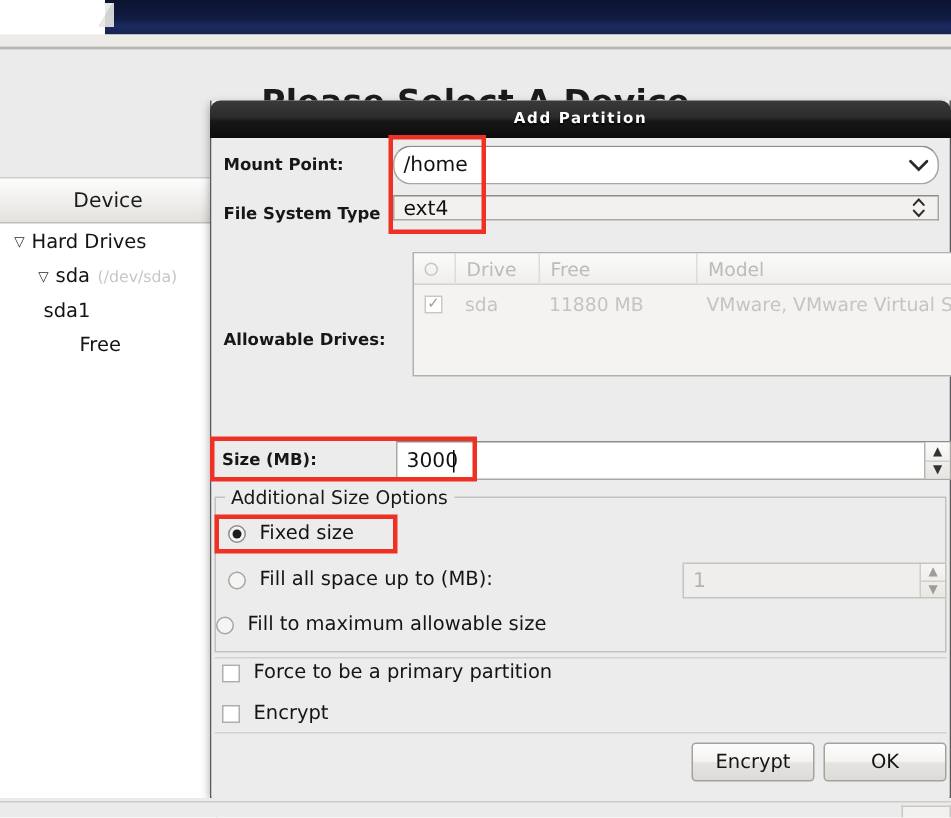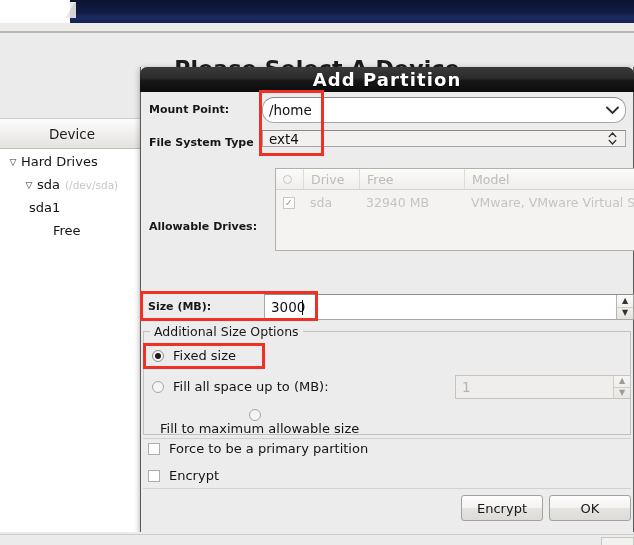--- a/index.html
+++ b/index.html
@@ -71,21 +71,21 @@
     position: absolute; left: 140px; top: 67px; width: 494px; height: 465px;
     background: #ececec;
     border: 1px solid #59585a;
     border-top: none;
     box-shadow: 0 2px 6px rgba(0,0,0,.35);
   }
   .titlebar {
     position: absolute; left: 140px; top: 67px; width: 494px; height: 25px;
     background: linear-gradient(to bottom, #3a3a3a 0%, #2b2b2b 45%, #171717 55%, #0c0c0c 100%);
     border-top-left-radius: 7px; border-top-right-radius: 7px;
-    color: #ffffff; font-size: 18px; font-weight: bold;
+    color: #ffffff; font-size: 10px; font-weight: bold;
     display: flex; align-items: center; justify-content: center;
     letter-spacing: 1.1px;
     text-shadow: 0 1px 1px rgba(0,0,0,.8);
   }
   .dlg-body {
     position: absolute; left: 141px; top: 92px; width: 492px; height: 440px;
     background: #ececec;
   }
 
   .lbl {
@@ -286,21 +286,21 @@
       </div>
       <div class="dh" style="width:56px;">Drive</div>
       <div class="dh" style="width:105px;">Free</div>
       <div class="dh" style="flex:1;">Model</div>
     </div>
     <div class="drive-row">
       <div class="dc" style="width:27px;">
         <span class="cbox dim">✓</span>
       </div>
       <div class="dc" style="width:56px;">sda</div>
-      <div class="dc" style="width:105px;">32940 MB</div>
+      <div class="dc" style="width:105px;">11880 MB</div>
       <div class="dc" style="flex:1;">VMware, VMware Virtual S</div>
     </div>
   </div>
 
   <div class="lbl" style="left:148px; top:300px;">Size (MB):</div>
   <div class="field" style="left:264px; top:294px; width:370px; height:26px;">
     <span>3000</span>
     <span class="caret" style="left:37px; top:5px;"></span>
     <span class="spin">
       <span>▲</span>
@@ -321,21 +321,21 @@
     <span>Fill all space up to (MB):</span>
   </div>
   <div class="field" style="left:455px; top:375px; width:176px; height:24px; background:#efeeec; border-color:#c6c4c0; color:#b6b4b0;">
     <span>1</span>
     <span class="spin" style="background:linear-gradient(to bottom,#f6f5f3,#e9e7e3); border-left-color:#cfcdc9;">
       <span style="color:#9e9c98;">▲</span>
       <span style="color:#9e9c98;">▼</span>
     </span>
   </div>
 
-  <div class="radio-row" style="left:160px; top:409px;flex-direction:column;">
+  <div class="radio-row" style="left:144px; top:409px;">
     <span class="radio off"></span>
     <span>Fill to maximum allowable size</span>
   </div>
 
   <div class="sep"></div>
 
   <div class="check-row" style="left:148px; top:441px;">
     <span class="cbox"></span>
     <span>Force to be a primary partition</span>
   </div>

